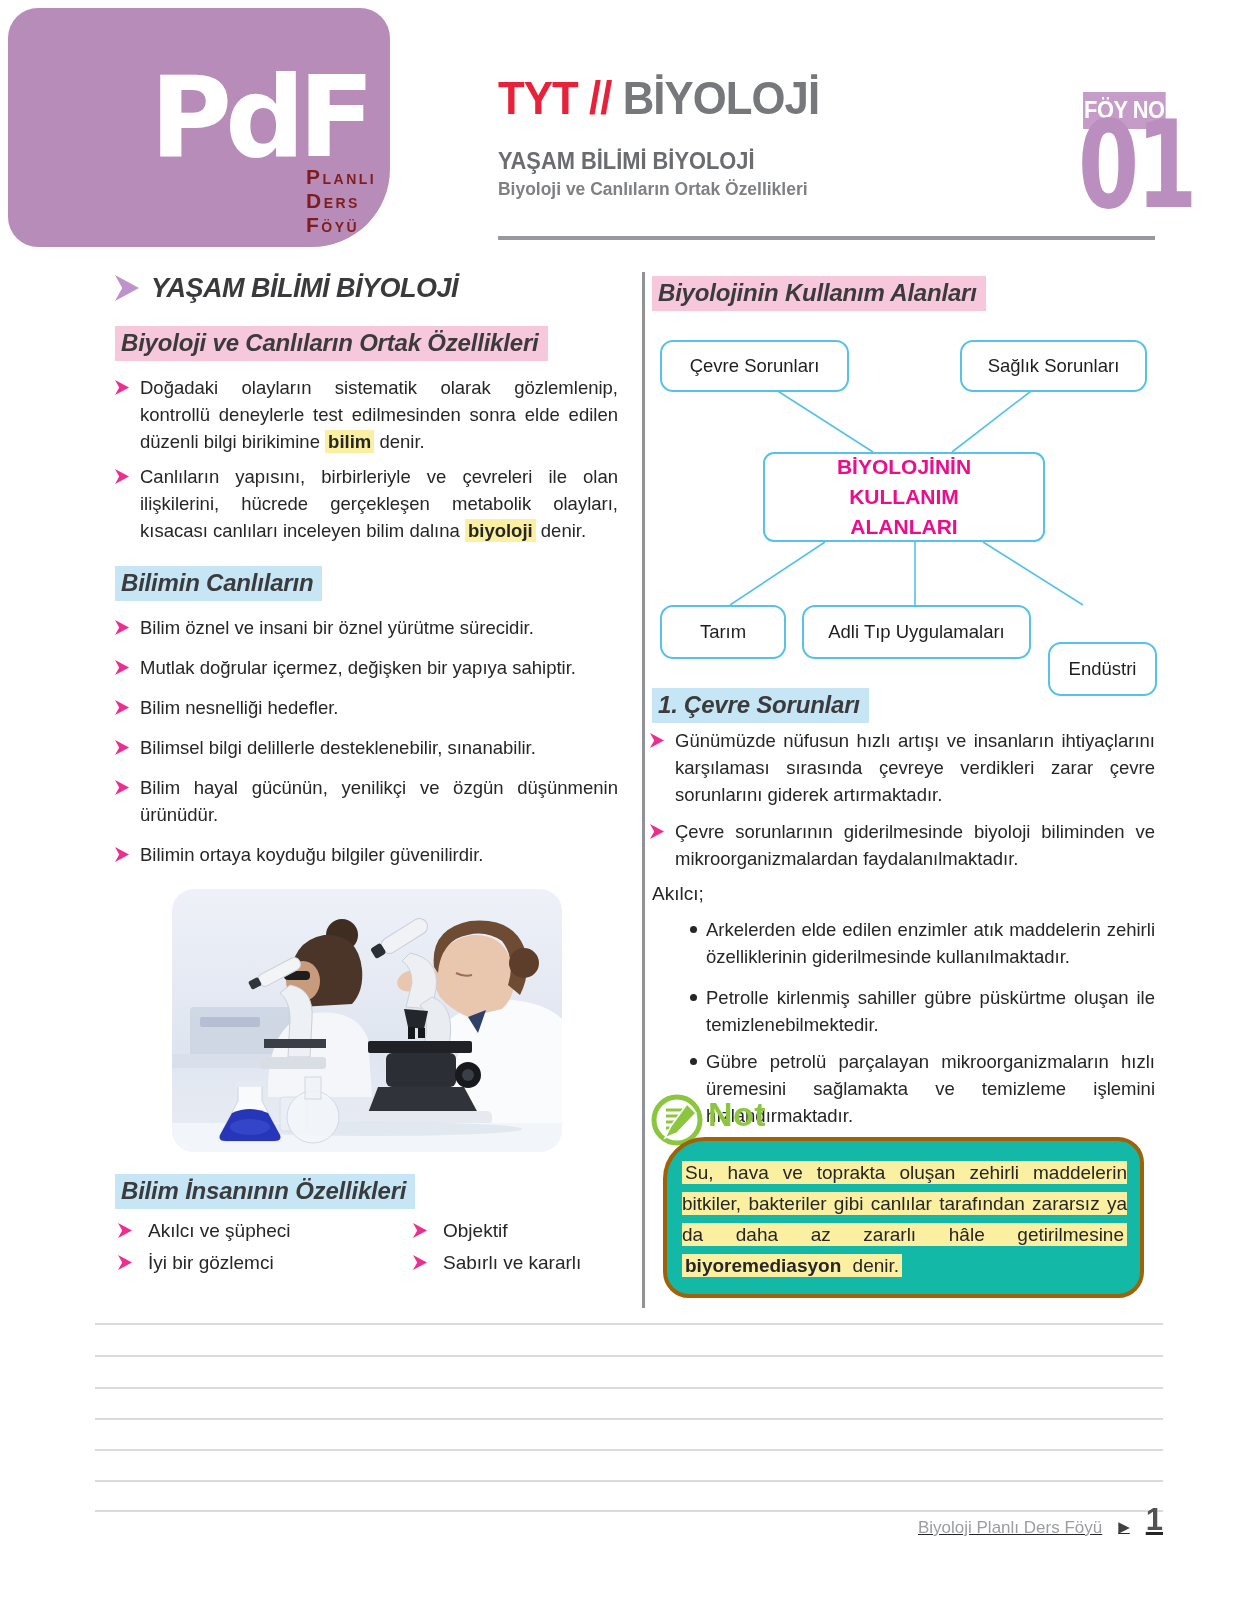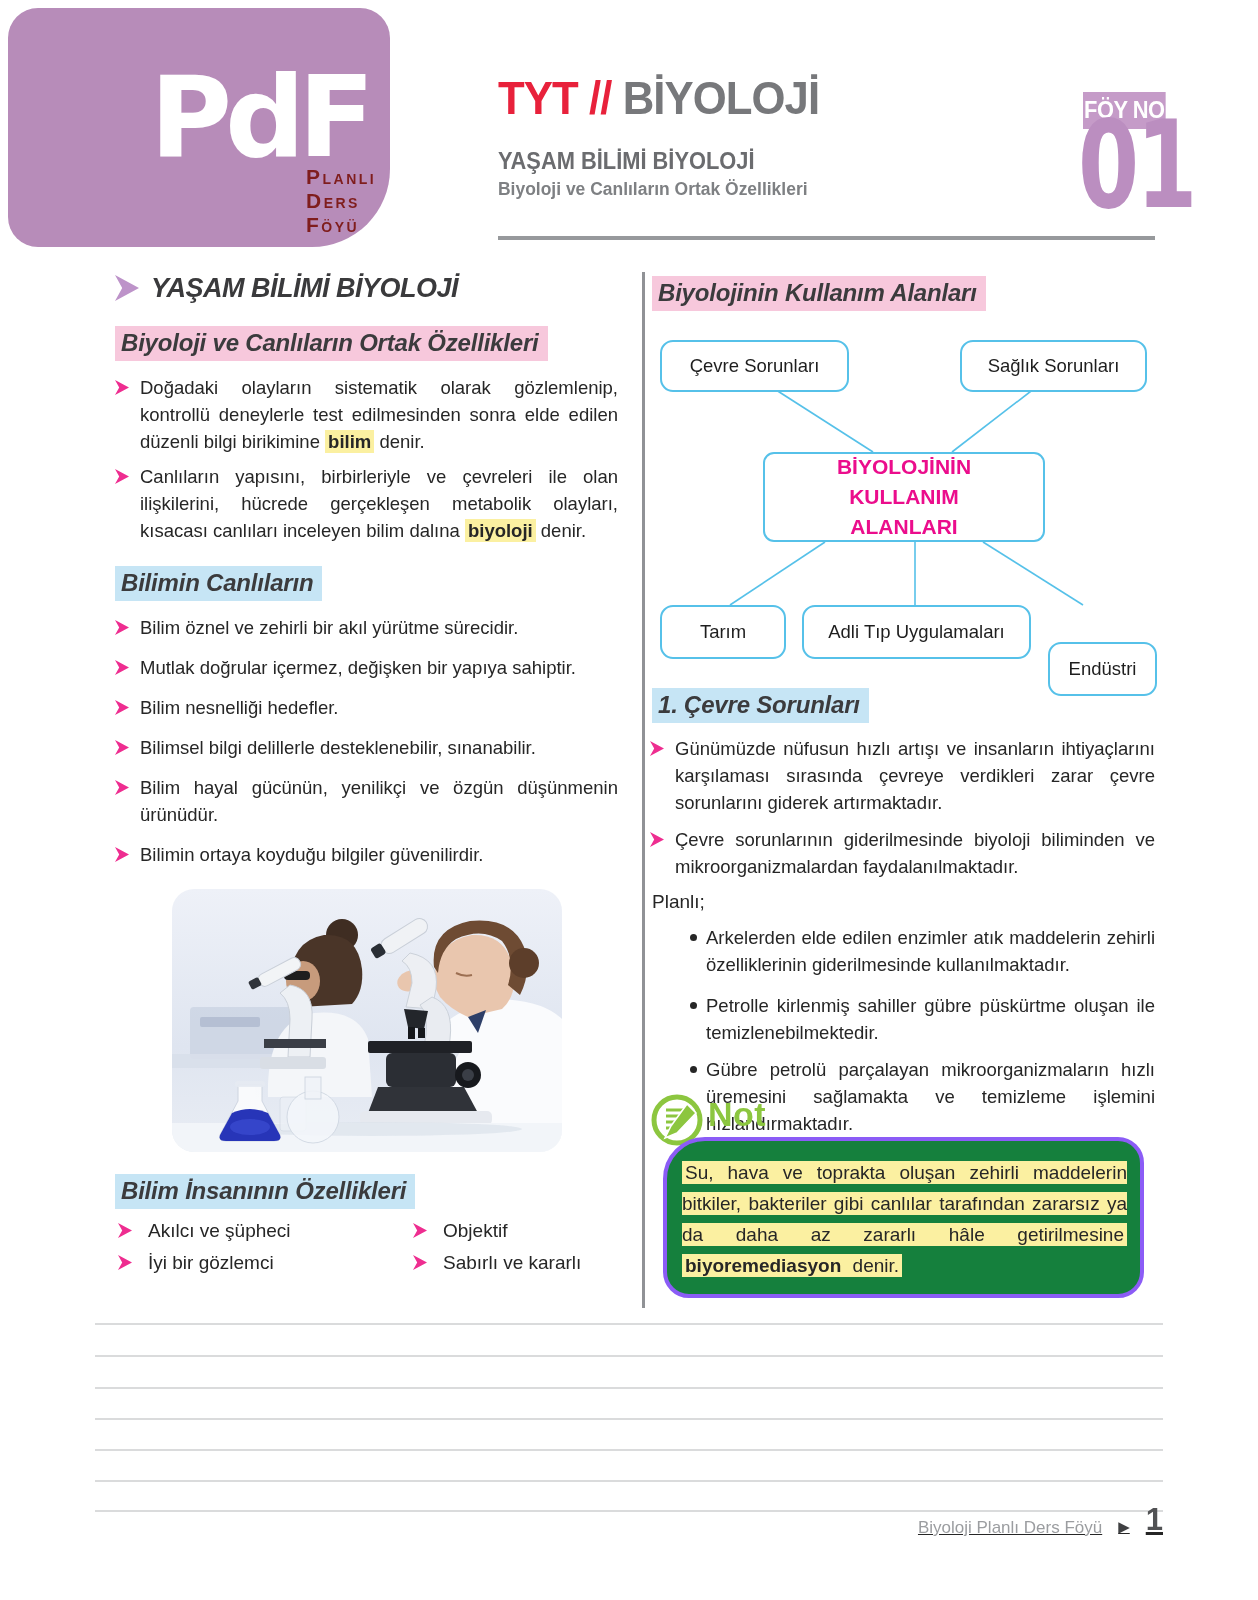--- a/index.html
+++ b/index.html
@@ -129,23 +129,23 @@
   }
   .ornegin { margin-top:6px; font-size:19px; line-height:27px; }
 
   
   .not-head { position:absolute; left:650px; top:1093px; display:flex; align-items:flex-start; }
   .not-label {
     margin:2px 0 0 4px; font-size:34px; font-weight:bold; color:#8CC63F; letter-spacing:0.5px;
   }
   .note-box {
     position:absolute; left:663px; top:1137px; width:481px;
-    border:4px solid #8b5cf6; border-radius:42px 26px 26px 26px;
+    border:4px solid #a16207; border-radius:42px 26px 26px 26px;
     padding:16px 13px 13px 15px; box-sizing:border-box;
-    font-size:19px; line-height:31px; text-align:justify; background:#15803d;
+    font-size:19px; line-height:31px; text-align:justify; background:#14b8a6;
   }
 
   
   .rline { position:absolute; left:95px; width:1068px; height:2px; background:#DADBDC; }
   .footer {
     position:absolute; left:0; top:1502px; width:1163px;
     display:flex; justify-content:flex-end; align-items:flex-end; gap:16px;text-decoration:underline;
   }
   .footer-label { font-size:17px; color:#9B9DA0; }
   .footer-arrow { font-size:15px; color:#3F4042; position:relative; top:-2px; }
@@ -189,21 +189,21 @@
     <ul class="blist">
       <li><span class="arrow"></span><span><span>Doğadaki olayların sistematik olarak gözlemlenip, kontrollü deneylerle test edilmesinden sonra elde edilen düzenli bilgi birikimine </span><span class="hl b">bilim</span><span> denir.</span></span></li>
       <li><span class="arrow"></span><span><span>Canlıların yapısını, birbirleriyle ve çevreleri ile olan ilişkilerini, hücrede gerçekleşen metabolik olayları, kısacası canlıları inceleyen bilim dalına </span><span class="hl b">biyoloji</span><span> denir.</span></span></li>
     </ul>
 
     <div class="mt-head">
       <span class="hl-head bg-blue">Bilimin Canlıların</span>
     </div>
 
     <ul class="blist sp">
-      <li><span class="arrow"></span><span>Bilim öznel ve zehirli bir akıl yürütme sürecidir.</span></li>
+      <li><span class="arrow"></span><span>Bilim öznel ve insani bir öznel yürütme sürecidir.</span></li>
       <li><span class="arrow"></span><span>Mutlak doğrular içermez, değişken bir yapıya sahiptir.</span></li>
       <li><span class="arrow"></span><span>Bilim nesnelliği hedefler.</span></li>
       <li><span class="arrow"></span><span>Bilimsel bilgi delillerle desteklenebilir, sınanabilir.</span></li>
       <li><span class="arrow"></span><span>Bilim hayal gücünün, yenilikçi ve özgün düşünmenin ürünüdür.</span></li>
       <li><span class="arrow"></span><span>Bilimin ortaya koyduğu bilgiler güvenilirdir.</span></li>
     </ul>
 
     <div class="photo-frame">
       <svg width="390" height="263" viewBox="0 0 390 263" xmlns="http://www.w3.org/2000/svg">
         <defs>
@@ -301,26 +301,26 @@
     <div class="dbox" style="left:10px; top:275px; width:122px; height:50px;">Tarım</div>
     <div class="dbox" style="left:152px; top:275px; width:225px; height:50px;">Adli Tıp Uygulamaları</div>
     <div class="dbox" style="left:398px; top:274px; width:105px; height:50px;margin-top:38px;">Endüstri</div>
   </div>
 
   <div class="col-right">
     <div>
       <span class="hl-head bg-blue">1. Çevre Sorunları</span>
     </div>
 
-    <ul class="blist" style="margin-top:12px;">
+    <ul class="blist" style="margin-top:4px;">
       <li style="margin-bottom:10px;"><span class="arrow"></span><span>Günümüzde nüfusun hızlı artışı ve insanların ihtiyaçlarını karşılaması sırasında çevreye verdikleri zarar çevre sorunlarını giderek artırmaktadır.</span></li>
       <li><span class="arrow"></span><span>Çevre sorunlarının giderilmesinde biyoloji biliminden ve mikroorganizmalardan faydalanılmaktadır.</span></li>
     </ul>
 
-    <div class="ornegin" style="margin-left:2px;">Planlı;</div>
+    <div class="ornegin" style="margin-left:2px;">Akılcı;</div>
 
     <ul class="dlist">
       <li style="margin-bottom:14px;"><span>Arkelerden elde edilen enzimler atık maddelerin zehirli özelliklerinin giderilmesinde kullanılmaktadır.</span></li>
       <li style="margin-bottom:10px;"><span>Petrolle kirlenmiş sahiller gübre püskürtme oluşan ile temizlenebilmektedir.</span></li>
       <li><span>Gübre petrolü parçalayan mikroorganizmaların hızlı üremesini sağlamakta ve temizleme işlemini hızlandırmaktadır.</span></li>
     </ul>
   </div>
 
   <div class="not-head">
     <svg width="54" height="54" viewBox="0 0 54 54">

